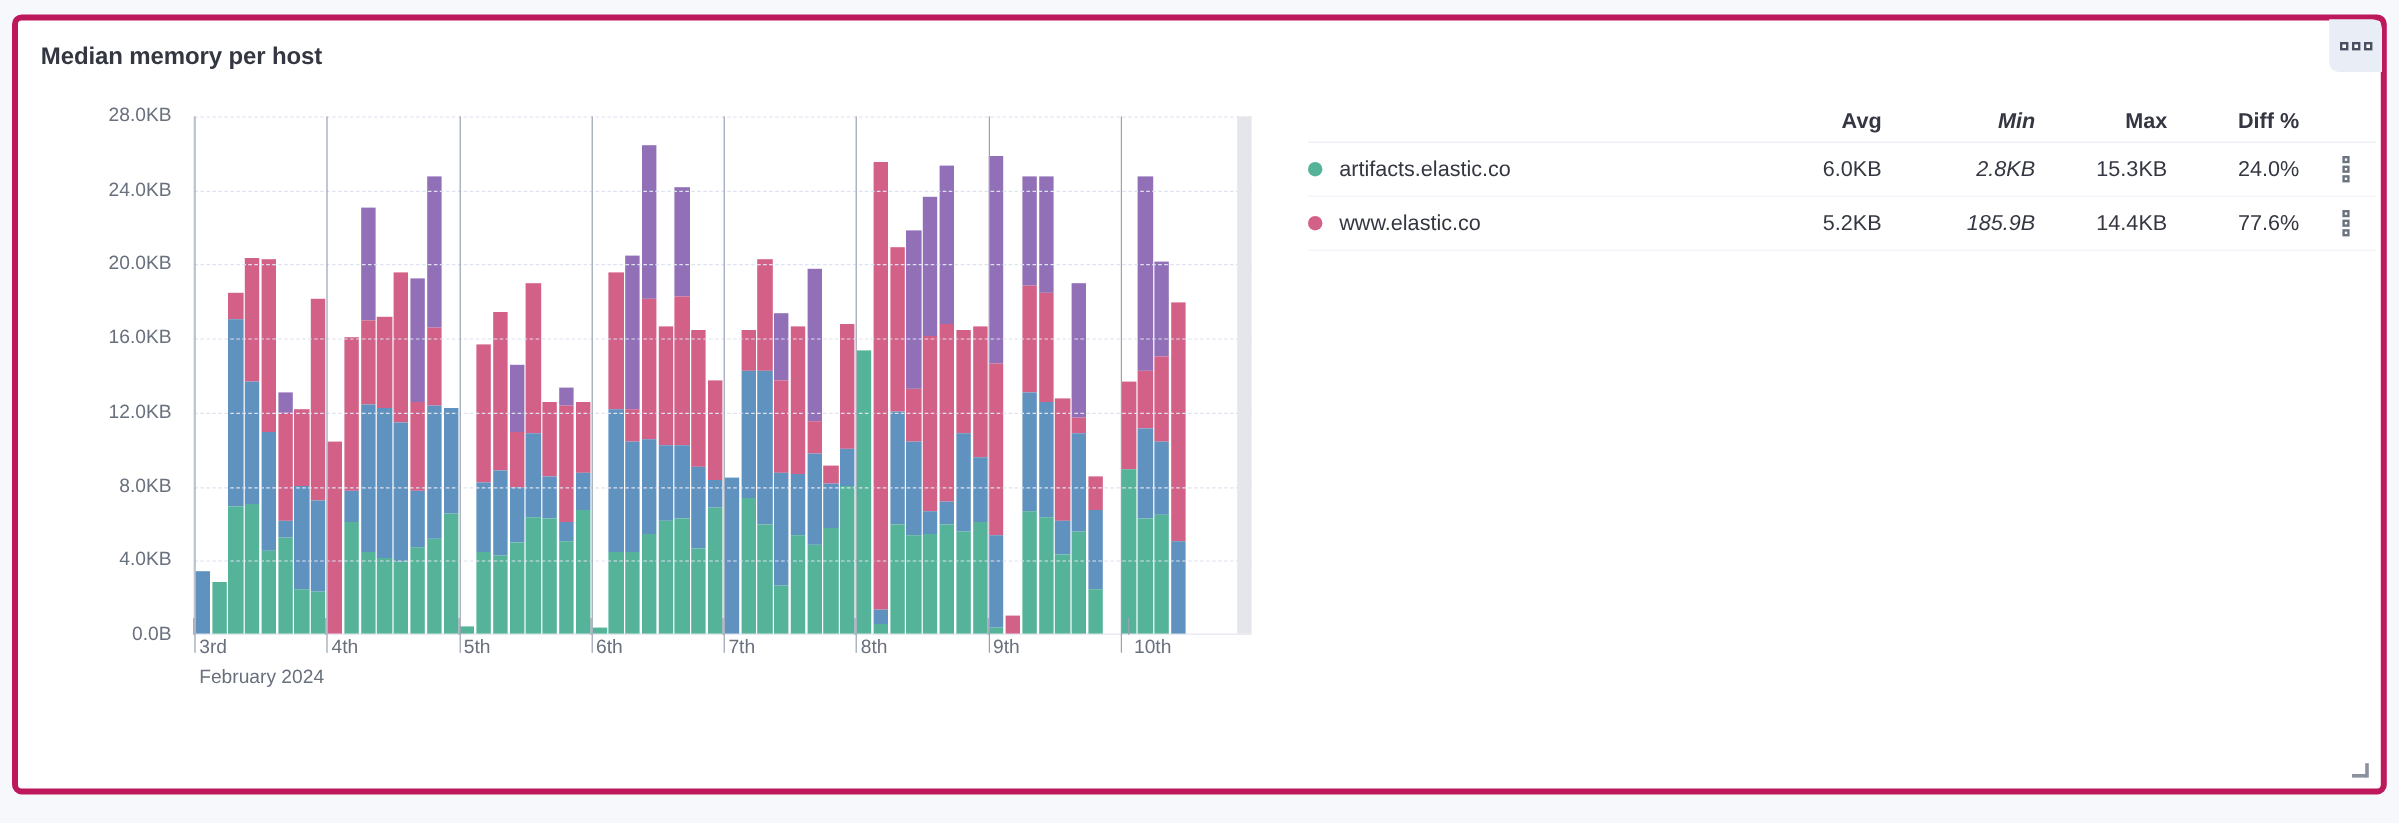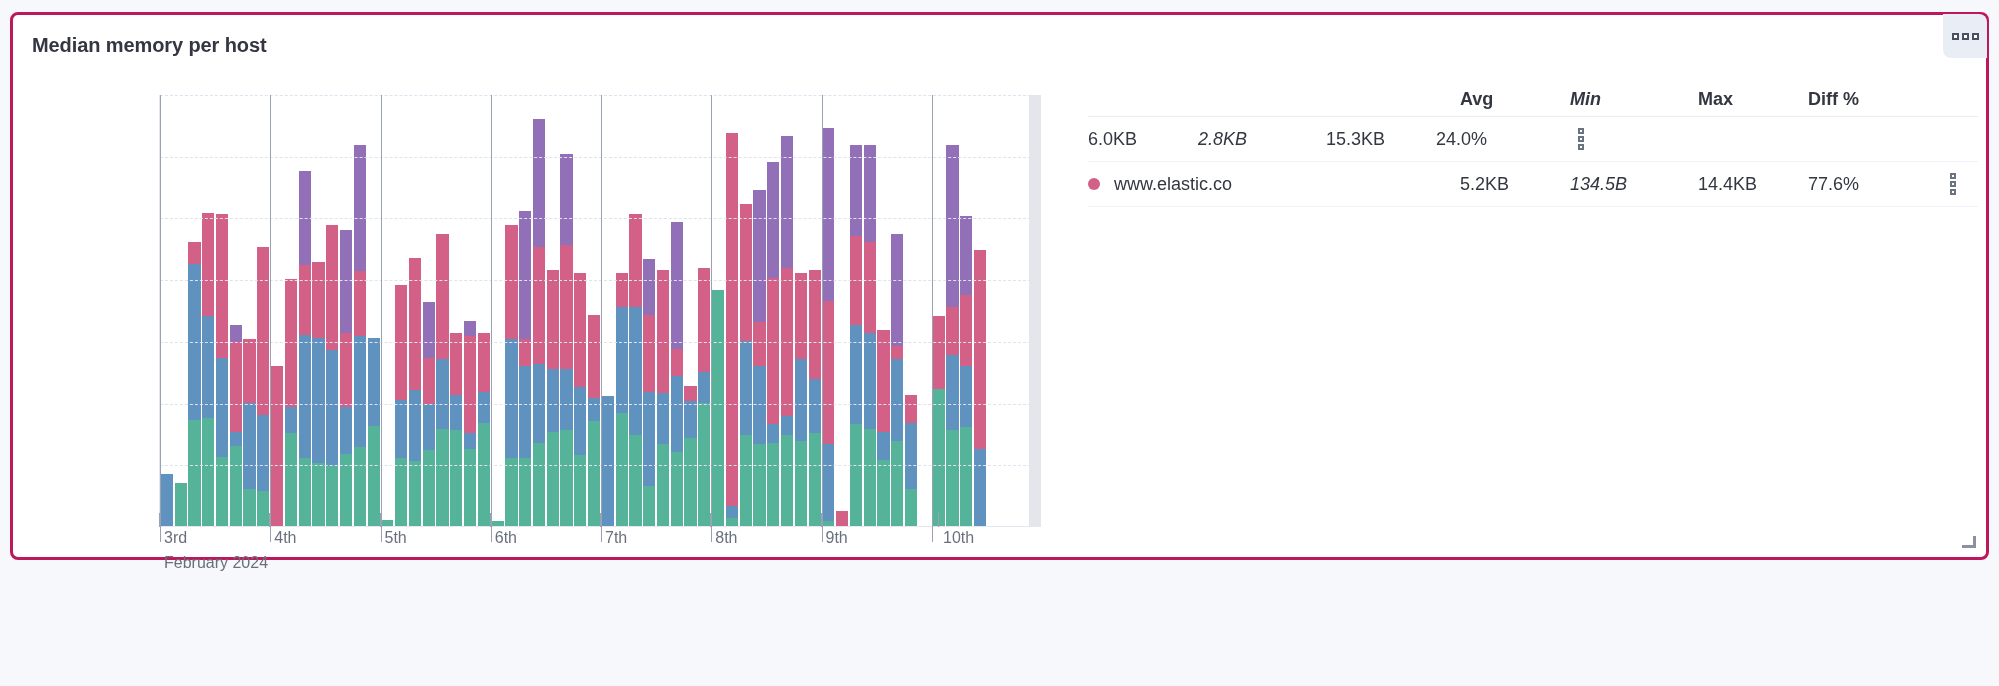--- a/index.html
+++ b/index.html
@@ -13,23 +13,23 @@
   #app {
     position: relative;
     width: 1999px; height: 686px;
     background: #f7f8fc;
   }
 
   
   .panel {
     position: absolute;
     left: 10px; top: 12px;
-    width: 1979px; height: 548px;
+    width: 1979px; height: 650px;
     background: #ffffff;
-    border: 3px solid #be185d;
+    border: 5px solid #be185d;
     border-radius: 8px;
   }
   .panel-header {
     position: absolute;
     left: 0; top: 0;
     width: 100%; height: 52px;
   }
   .panel-title {
     position: absolute;
     left: 19px; top: 19px;
@@ -181,21 +181,21 @@
     border-bottom: 1px solid #e9edf5;
   }
   .lg-row {
     display: flex;
     align-items: center;
     height: 45px;
     border-bottom: 1px solid #f0f2f8;
   }
   .lg-row:last-child { border-bottom: 1px solid #f0f2f8; }
   .c-name  { flex: 0 0 372px; display: flex; align-items: center; }
-  .c-num   { flex: 0 0 110px; text-align: left; padding-right: 4px; }
+  .c-num   { flex: 0 0 110px; text-align: right; padding-right: 4px; }
   .c-num.wide { flex: 0 0 128px; font-style: italic; }
   .c-grip  { flex: 0 0 70px; display: flex; justify-content: center; }
 
   .lg-head .c-num, .lg-head .c-name {
     font-size: 18px;
     font-weight: 700;
     color: #343741;
   }
   .lg-row .c-num {
     font-size: 18px;
@@ -228,20 +228,30 @@
     <div class="panel-header">
       <div class="panel-title">Median memory per host</div>
       <button class="ctx-btn">
         <span class="sq"></span>
         <span class="sq"></span>
         <span class="sq"></span>
       </button>
     </div>
 
     <div class="chart-wrap">
+      <div class="yaxis" id="yaxis">
+          <div class="ytick" style="top: 28px;">28.0KB</div>
+          <div class="ytick" style="top: 89.7143px;">24.0KB</div>
+          <div class="ytick" style="top: 151.429px;">20.0KB</div>
+          <div class="ytick" style="top: 213.143px;">16.0KB</div>
+          <div class="ytick" style="top: 274.857px;">12.0KB</div>
+          <div class="ytick" style="top: 336.571px;">8.0KB</div>
+          <div class="ytick" style="top: 398.286px;">4.0KB</div>
+          <div class="ytick" style="top: 460px;">0.0B</div>
+        </div>
       <div class="plot" id="plot">
         <div class="bars" id="bars">
             <div class="bar" style="left: 0.8px; width: 12.1813px; height: 52.4571px;">
               <div class="seg" style="height: 52.4571px; background: rgb(96, 146, 192);"></div>
             </div>
             <div class="bar" style="left: 14.5813px; width: 12.1813px; height: 43.2px;">
               <div class="seg" style="height: 43.2px; background: rgb(84, 179, 153);"></div>
             </div>
             <div class="bar" style="left: 28.3625px; width: 12.1813px; height: 283.886px;">
               <div class="seg" style="height: 106.457px; background: rgb(84, 179, 153);"></div>
@@ -568,39 +578,43 @@
       <div class="lg-head">
         <div class="c-name"></div>
         <div class="c-num">Avg</div>
         <div class="c-num wide">Min</div>
         <div class="c-num">Max</div>
         <div class="c-num">Diff %</div>
         <div class="c-grip"></div>
       </div>
       <div id="legend-rows">
           <div class="lg-row">
+            <div class="c-name">
+              <span class="dot" style="background: rgb(84, 179, 153);"></span>
+              <span class="lg-label">artifacts.elastic.co</span>
+            </div>
             <div class="c-num">6.0KB</div>
             <div class="c-num wide">2.8KB</div>
             <div class="c-num">15.3KB</div>
             <div class="c-num">24.0%</div>
             <div class="c-grip">
               <span class="grip">
                 <span class="sq"></span>
                 <span class="sq"></span>
                 <span class="sq"></span>
               </span>
             </div>
           </div>
           <div class="lg-row">
             <div class="c-name">
               <span class="dot" style="background: rgb(211, 96, 134);"></span>
               <span class="lg-label">www.elastic.co</span>
             </div>
             <div class="c-num">5.2KB</div>
-            <div class="c-num wide">134.5B</div>
+            <div class="c-num wide">185.9B</div>
             <div class="c-num">14.4KB</div>
             <div class="c-num">77.6%</div>
             <div class="c-grip">
               <span class="grip">
                 <span class="sq"></span>
                 <span class="sq"></span>
                 <span class="sq"></span>
               </span>
             </div>
           </div>

